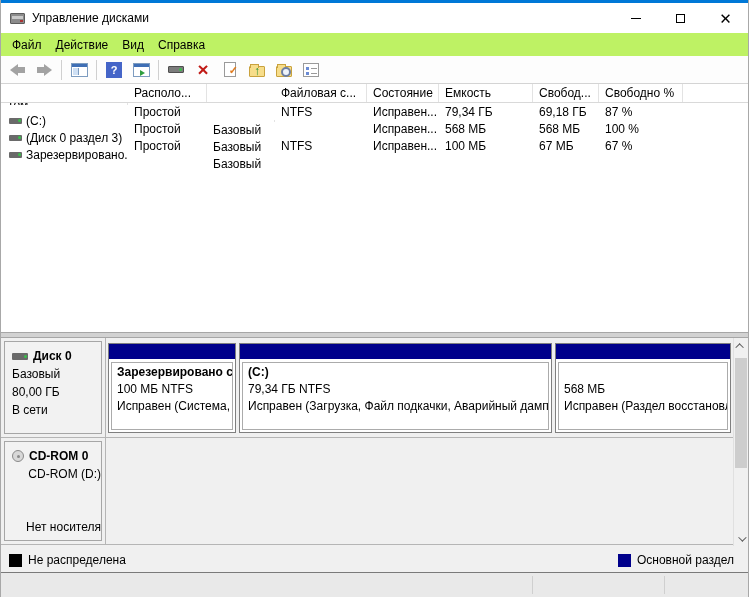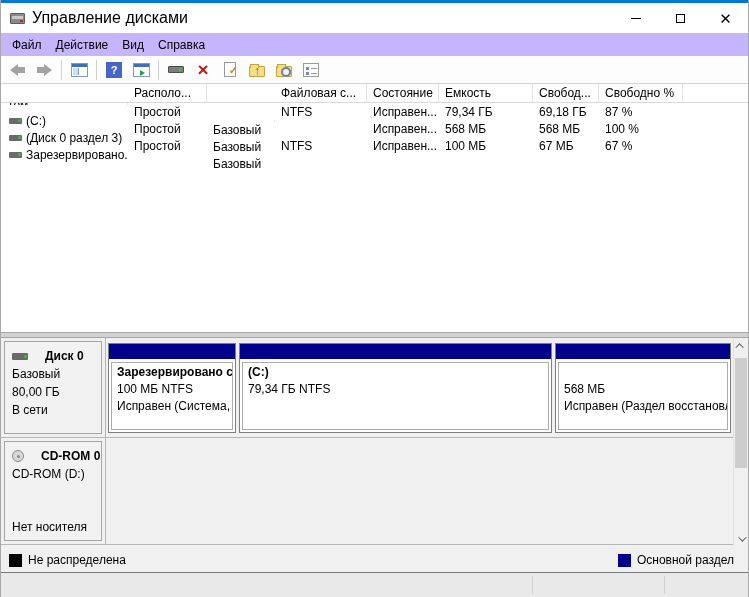--- a/index.html
+++ b/index.html
@@ -5,29 +5,29 @@
   * { margin:0; padding:0; box-sizing:border-box; }
   html,body { width:749px; height:597px; background:#e9e9e9; font-family:"Liberation Sans", sans-serif; font-size:12px; color:#000; }
   .window { width:749px; height:597px; border-left:1px solid #a8a8a8; border-right:1px solid #a8a8a8; display:flex; flex-direction:column; background:#fff; }
   .accent-top { height:3px; background:#0078d7; flex:0 0 auto; }
 
   
   .titlebar { height:30px; background:#fff; display:flex; align-items:center; padding-left:9px; flex:0 0 auto; }
   .app-icon { width:15px; height:11px; background:#8b8b8b; border:1px solid #5c5c5c; border-radius:1px; position:relative; margin-right:7px; }
   .app-icon::before { content:""; position:absolute; left:1px; right:1px; top:2px; height:3px; background:#c9c9c9; }
   .app-icon::after { content:""; position:absolute; right:1px; bottom:1px; width:3px; height:2px; background:#a33; }
-  .title-text { font-size:16px; }
+  .title-text { font-size:12px; }
   .win-controls { margin-left:auto; display:flex; height:100%; }
   .wc { width:45px; height:100%; border:none; background:transparent; display:flex; align-items:center; justify-content:center; cursor:default; }
   .glyph-min { width:10px; height:1px; background:#000; display:block; }
   .glyph-max { width:9px; height:9px; border:1px solid #000; display:block; }
   .glyph-close { font-size:15px; line-height:1; color:#000; font-weight:400; }
 
   
-  .menubar { height:23px; background:#c4b5fd; display:flex; align-items:center; padding-left:4px; flex:0 0 auto; }
+  .menubar { height:23px; background:#bef264; display:flex; align-items:center; padding-left:4px; flex:0 0 auto; }
   .menu-item { padding:2px 7px; }
 
   
   .toolbar { height:28px; background:#fdfdfd; border-bottom:1px solid #d4d4d4; display:flex; align-items:center; padding-left:6px; gap:7px; flex:0 0 auto; }
   .tb-sep { width:1px; height:20px; background:#d0d0d0; }
   .tbi { width:20px; height:20px; display:flex; align-items:center; justify-content:center; position:relative; }
   .arr { display:flex; align-items:center; }
   .arr .head-l { width:0; height:0; border-top:6px solid transparent; border-bottom:6px solid transparent; border-right:8px solid #a3a3a3; }
   .arr .head-r { width:0; height:0; border-top:6px solid transparent; border-bottom:6px solid transparent; border-left:8px solid #a3a3a3; }
   .arr .tail { width:7px; height:6px; background:#a3a3a3; }
@@ -63,24 +63,24 @@
   .vol-icon { width:13px; height:6px; background:#6a6a6a; border-radius:1px; position:relative; flex:0 0 auto; margin-left:2px; }
   .vol-icon::after { content:""; position:absolute; right:1px; top:1px; width:3px; height:3px; background:#39c24a; border-radius:50%; }
 
   
   .splitter { height:6px; background:#d2d2d2; border-top:1px solid #a6a6a6; border-bottom:1px solid #a6a6a6; flex:0 0 auto; }
 
   
   .graphical { height:210px; background:#f0f0f0; position:relative; overflow:hidden; flex:0 0 auto; }
   .gv-row { display:flex; border-bottom:1px solid #b5b5b5; position:relative; }
   .gv-row.disk0 { height:100px; }
-  .gv-row.cdrom { height:107px; }
+  .gv-row.cdrom { height:107px;text-align:right; }
   .gv-left { width:105px; flex:0 0 auto; border-right:1px solid #b5b5b5; padding:3px; }
   .disk-head { width:100%; height:100%; border:1px solid #a6a6a6; background:#f2f2f2; padding:5px 0 0 7px; line-height:18px; white-space:nowrap; overflow:hidden; }
-  .dh-name { font-weight:bold; display:flex; align-items:center; gap:17px; }
+  .dh-name { font-weight:bold; display:flex; align-items:center; gap:5px; }
   .dh-drive { width:16px; height:7px; background:#6a6a6a; border-radius:1px; position:relative; flex:0 0 auto; }
   .dh-drive::after { content:""; position:absolute; right:1px; top:2px; width:3px; height:3px; background:#39c24a; border-radius:50%; }
   .cd-icon { width:12px; height:12px; border-radius:50%; background:#d8d8d8; border:1px solid #8a8a8a; position:relative; flex:0 0 auto; }
   .cd-icon::after { content:""; position:absolute; left:4px; top:4px; width:3px; height:3px; border-radius:50%; background:#8a8a8a; }
   .cd-status { margin-top:35px; }
   .gv-parts { flex:1 1 auto; padding:5px 17px 0 2px; display:flex; gap:3px; }
   .part { height:90px; border:1px solid #7f7f7f; background:#fff; display:flex; flex-direction:column; }
   .part.p1 { width:128px; flex:0 0 auto; }
   .part.p2 { width:313px; flex:0 0 auto; }
   .part.p3 { width:176px; flex:0 0 auto; }
@@ -257,20 +257,21 @@
             <div class="pt-title">Зарезервировано с</div>
             <div>100 МБ NTFS</div>
             <div>Исправен (Система,</div>
           </div>
         </div>
         <div class="part p2">
           <div class="band"></div>
           <div class="part-body">
             <div class="pt-title">(C:)</div>
             <div>79,34 ГБ NTFS</div>
+            <div>Исправен (Загрузка, Файл подкачки, Аварийный дамп</div>
           </div>
         </div>
         <div class="part p3">
           <div class="band"></div>
           <div class="part-body">
             <div class="pt-title"></div>
             <div>568 МБ</div>
             <div>Исправен (Раздел восстановл</div>
           </div>
         </div>

